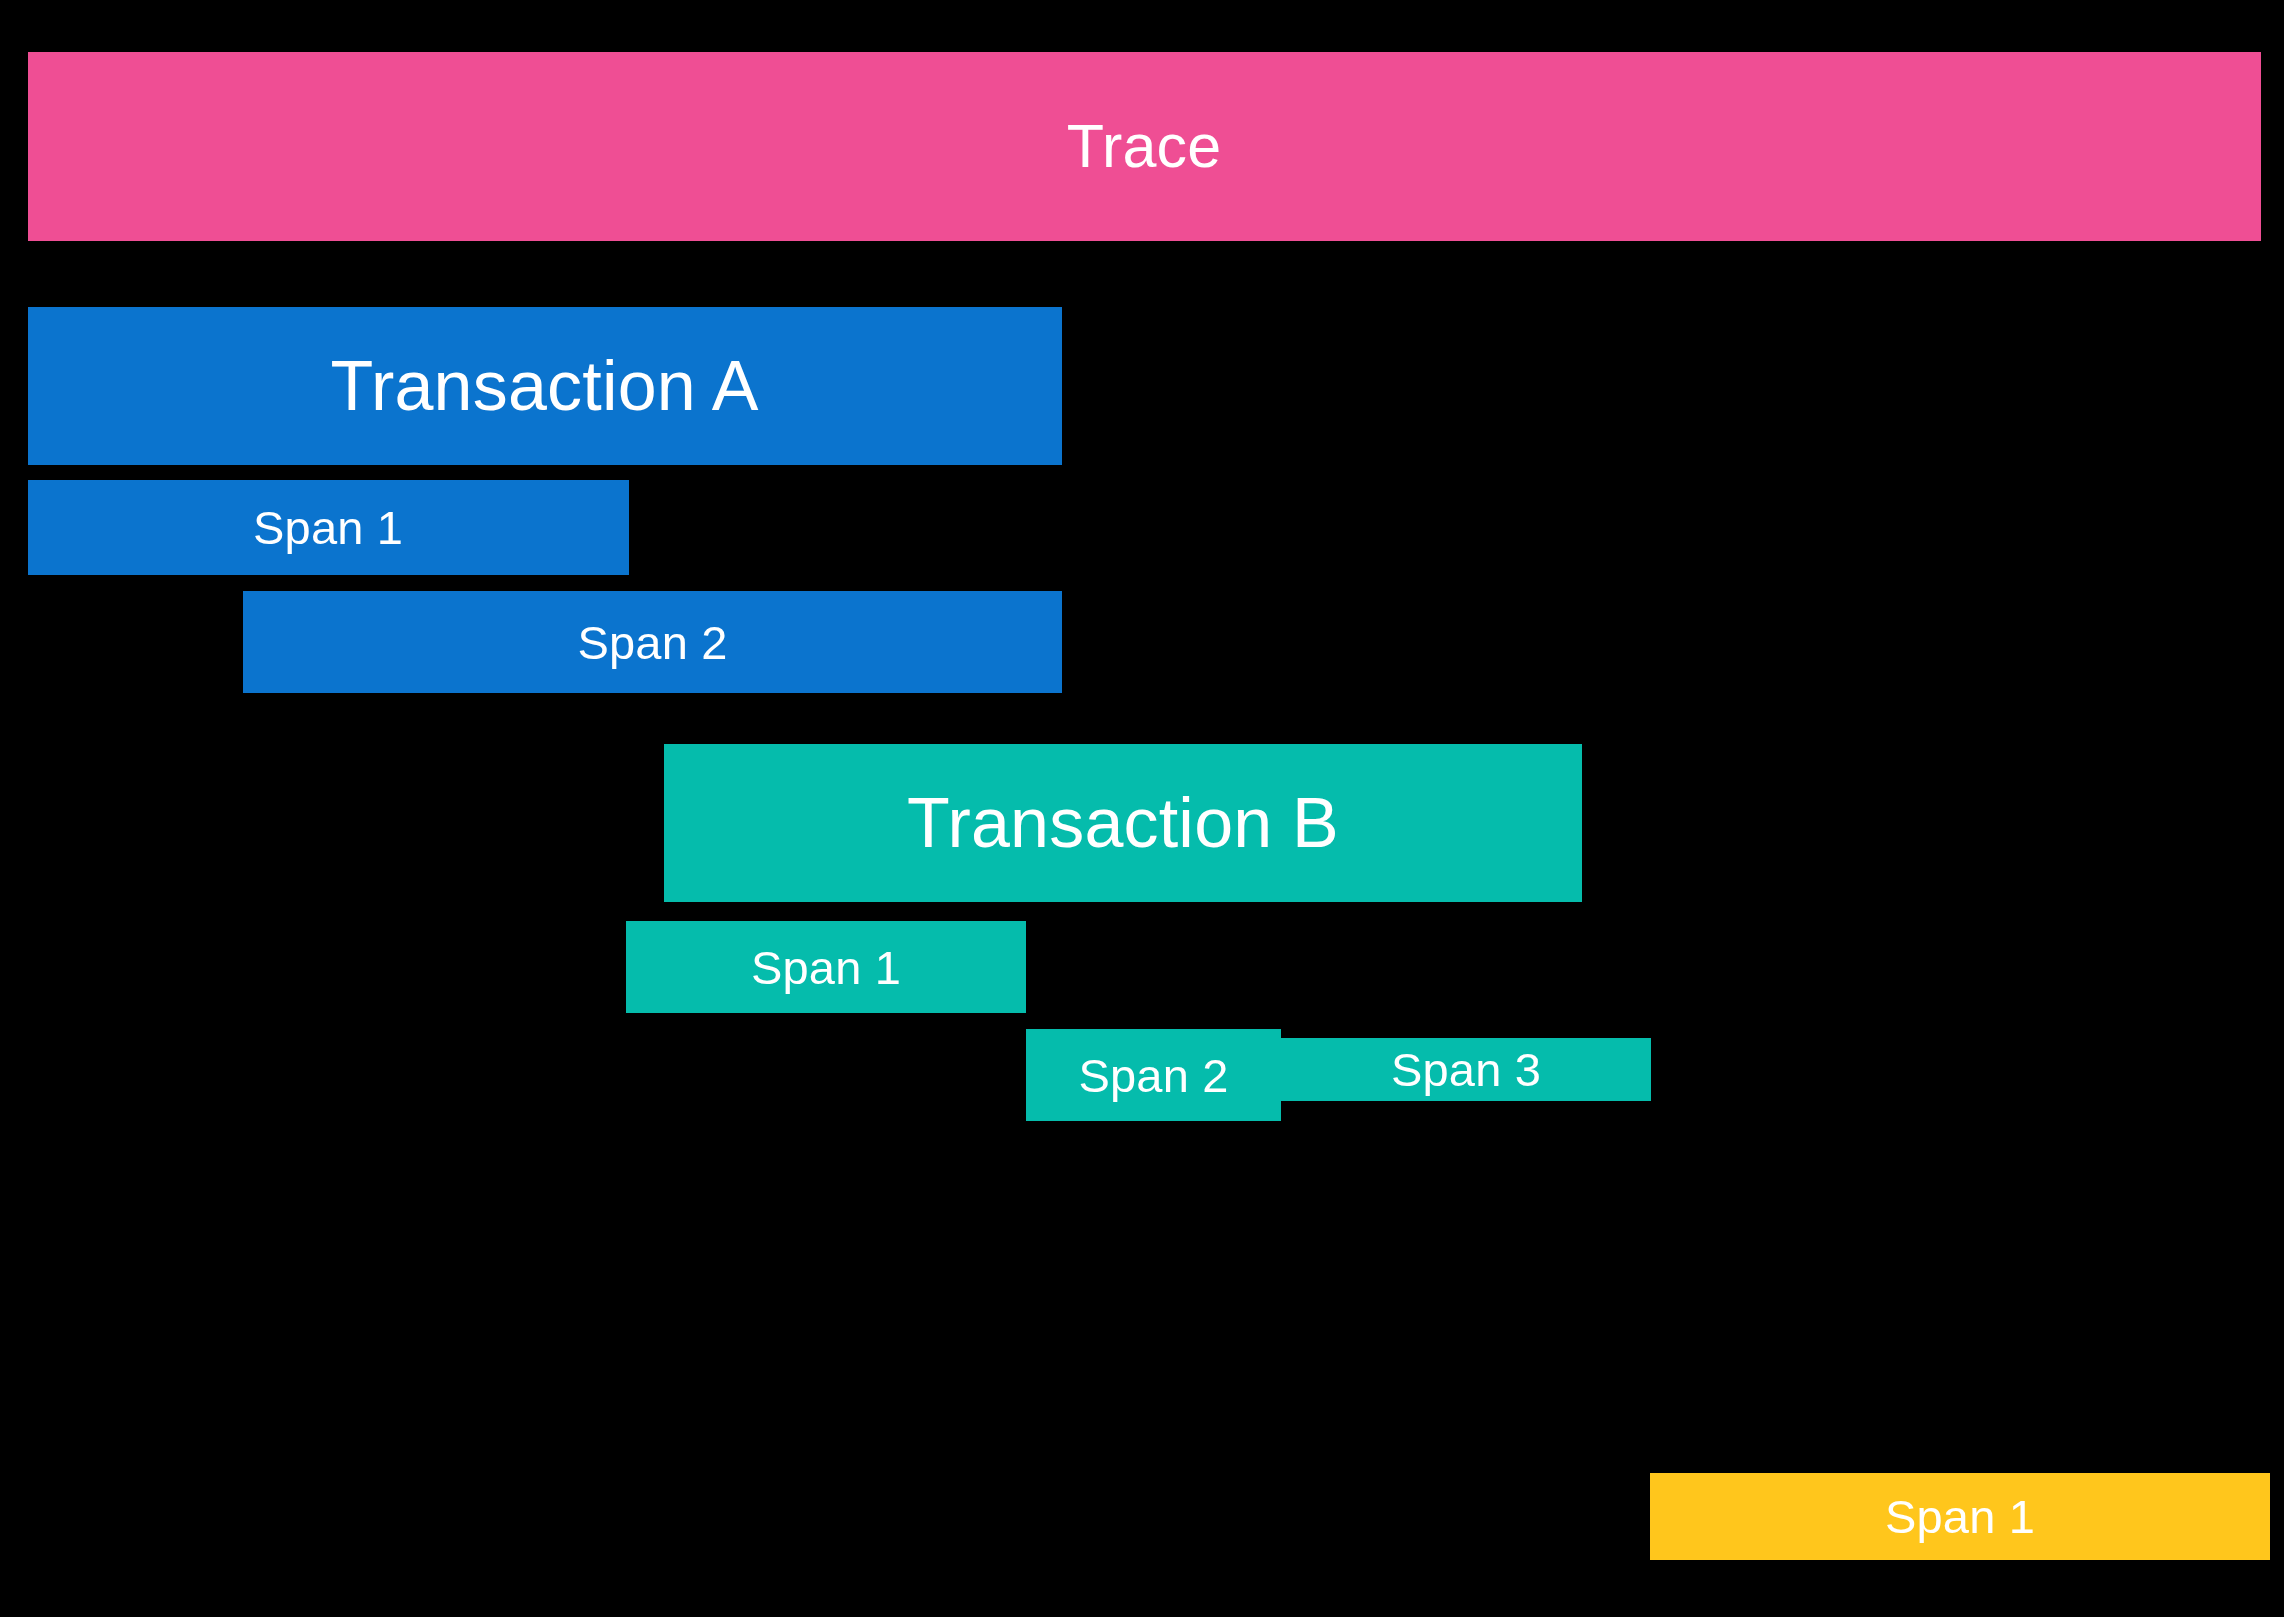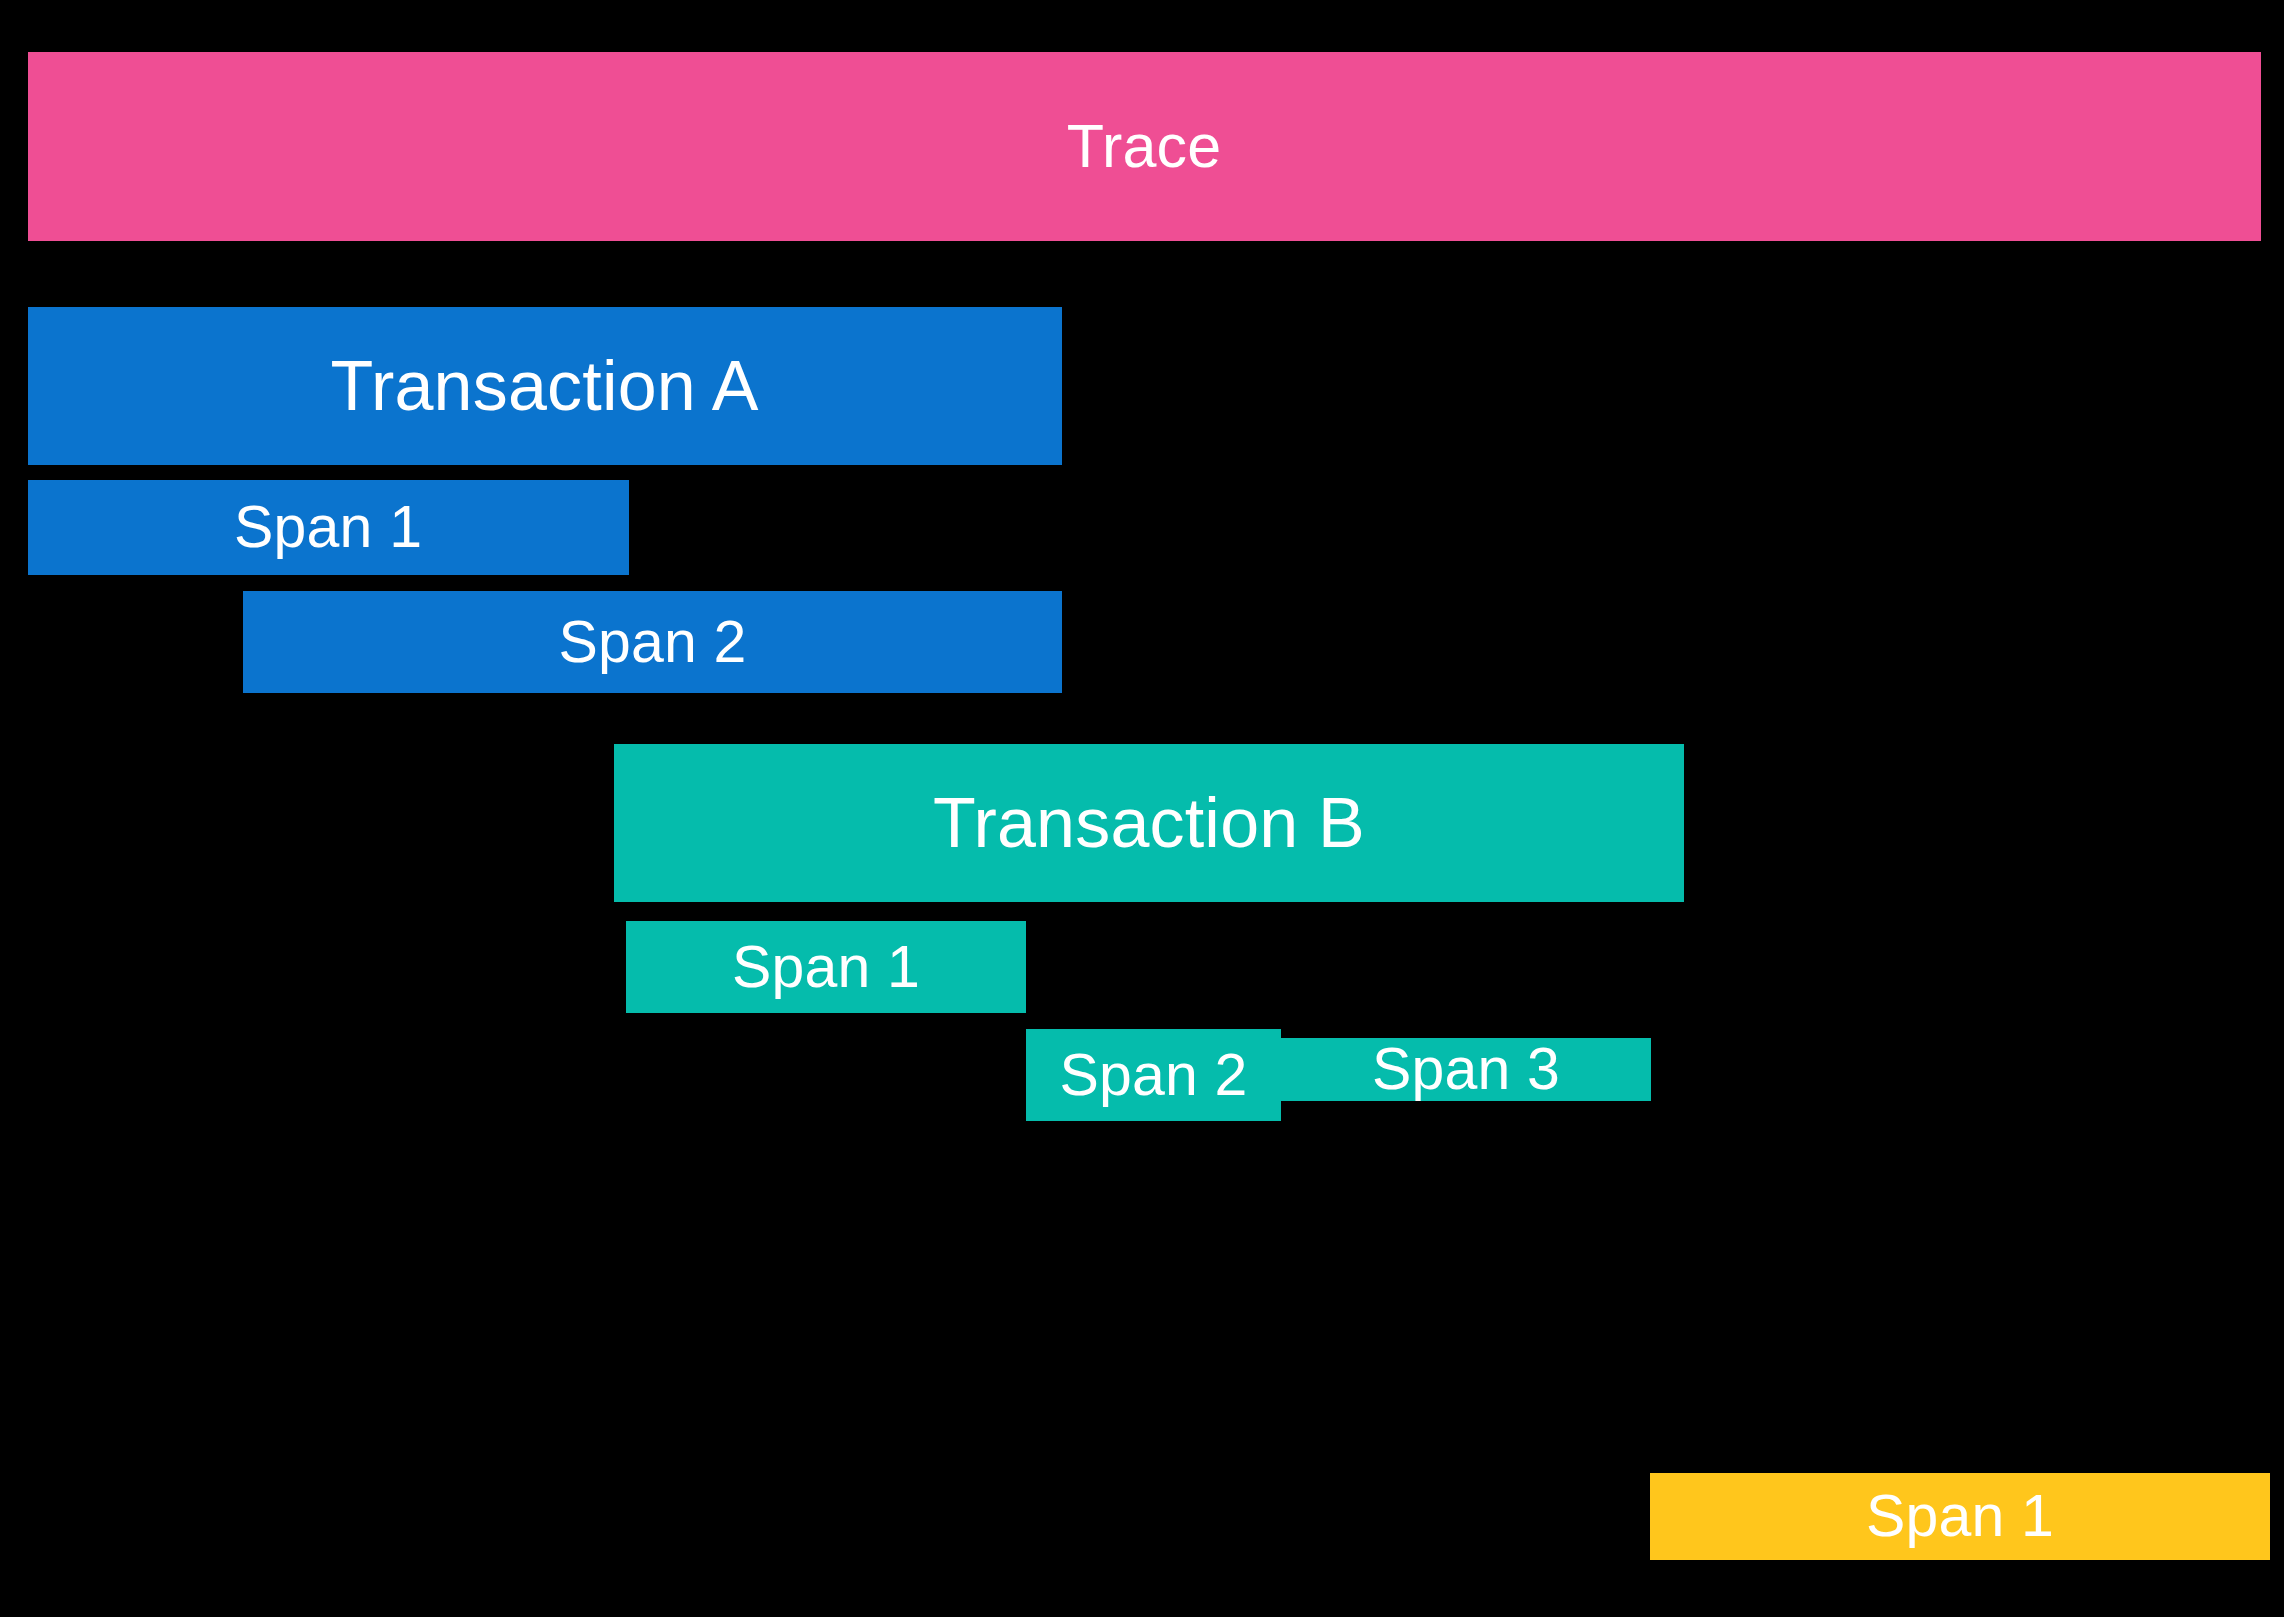--- a/index.html
+++ b/index.html
@@ -27,39 +27,39 @@
   }
   .bar-label {
     display: block;
     color: #ffffff;
     font-weight: 400;
     letter-spacing: 0.2px;
   }
   
   .role-trace .bar-label        { font-size: 61px; }
   .role-transaction .bar-label  { font-size: 70px; }
-  .role-span .bar-label         { font-size: 59px; }
+  .role-span .bar-label         { font-size: 47px; }
 </style>
 </head>
 <body>
 
 <div id="stage" style="background: rgb(0, 0, 0);">
     <div class="bar role-trace" style="left: 27.6px; top: 52px; width: 2233px; height: 189px; background: rgb(239, 78, 148);">
       <span class="bar-label">Trace</span>
     </div>
     <div class="bar role-transaction" style="left: 27.6px; top: 307px; width: 1034px; height: 158px; background: rgb(11, 116, 206);">
       <span class="bar-label">Transaction A</span>
     </div>
     <div class="bar role-span" style="left: 27.6px; top: 480px; width: 601px; height: 95px; background: rgb(11, 116, 206);">
       <span class="bar-label">Span 1</span>
     </div>
     <div class="bar role-span" style="left: 243px; top: 591px; width: 819px; height: 102px; background: rgb(11, 116, 206);">
       <span class="bar-label">Span 2</span>
     </div>
-    <div class="bar role-transaction" style="left: 614px; top: 744px; width: 1070px; height: 158px; background: rgb(5, 188, 172);">
+    <div class="bar role-transaction" style="left: 664px; top: 744px; width: 918px; height: 158px; background: rgb(5, 188, 172);">
       <span class="bar-label">Transaction B</span>
     </div>
     <div class="bar role-span" style="left: 626px; top: 921px; width: 400px; height: 92px; background: rgb(5, 188, 172);">
       <span class="bar-label">Span 1</span>
     </div>
     <div class="bar role-span" style="left: 1026px; top: 1029px; width: 255px; height: 92px; background: rgb(5, 188, 172);">
       <span class="bar-label">Span 2</span>
     </div>
     <div class="bar role-span" style="left: 1281px; top: 1038px; width: 370px; height: 63px; background: rgb(5, 188, 172);">
       <span class="bar-label">Span 3</span>

